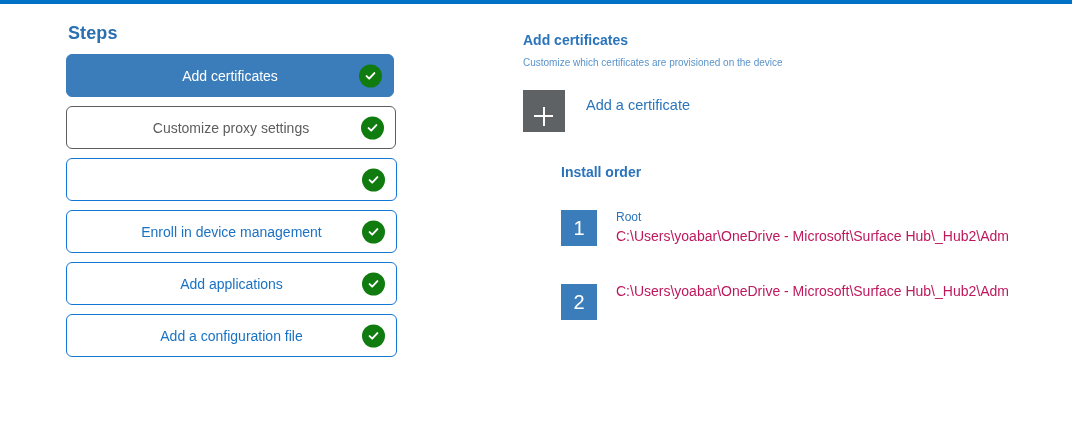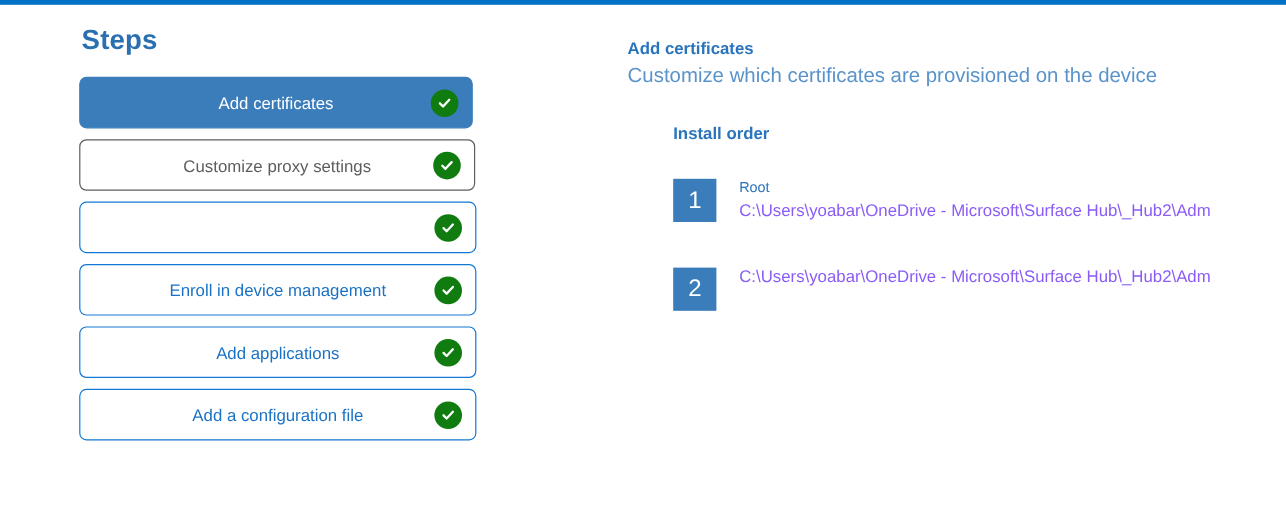--- a/index.html
+++ b/index.html
@@ -27,25 +27,25 @@
 
   
   .steps-panel {
     position: absolute;
     left: 66px;
     top: 22px;
     width: 340px;
   }
 
   .steps-title {
-    font-size: 23px;
+    font-size: 18px;
     font-weight: bold;
     color: #2a6fb0;
     letter-spacing: 0.1px;
-    margin: 0 0 20px 2px;
+    margin: 0 0 10px 2px;
     line-height: 22px;
   }
 
   .step-btn {
     position: relative;
     box-sizing: border-box;
     height: 43px;
     width: 331px;
     margin-bottom: 9px;
     border-radius: 6px;
@@ -105,21 +105,21 @@
 
   .section-head {
     font-size: 14px;
     font-weight: bold;
     color: #2a74bb;
     line-height: 17px;
     margin: 0;
   }
 
   .section-sub {
-    font-size: 17px;
+    font-size: 10px;
     color: #5a93c9;
     line-height: 17px;
     margin: 5px 0 0 0;
   }
 
   .add-cert-row {
     display: flex;
     align-items: flex-start;
     margin-top: 19px;
     cursor: pointer;
@@ -198,21 +198,21 @@
   }
 
   .order-name {
     font-size: 12px;
     color: #2a74bb;
     line-height: 19px;
   }
 
   .order-path {
     font-size: 14px;
-    color: #8b5cf6;
+    color: #be185d;
     line-height: 19px;
     white-space: nowrap;
   }
 </style>
 </head>
 <body>
 
 <div class="top-bar"></div>
 
 <div class="steps-panel">
@@ -271,20 +271,24 @@
     </span>
   </div>
 
 </div>
 
 <div class="detail-panel">
 
   <h3 class="section-head">Add certificates</h3>
   <p class="section-sub">Customize which certificates are provisioned on the device</p>
 
+  <div class="add-cert-row">
+    <div class="plus-tile"></div>
+    <div class="add-cert-label">Add a certificate</div>
+  </div>
 
   <div class="install-order">
     <h3 class="section-head">Install order</h3>
 
     <div class="order-list">
 
       <div class="order-item">
         <div class="order-num">1</div>
         <div class="order-text">
           <div class="order-name">Root</div>

